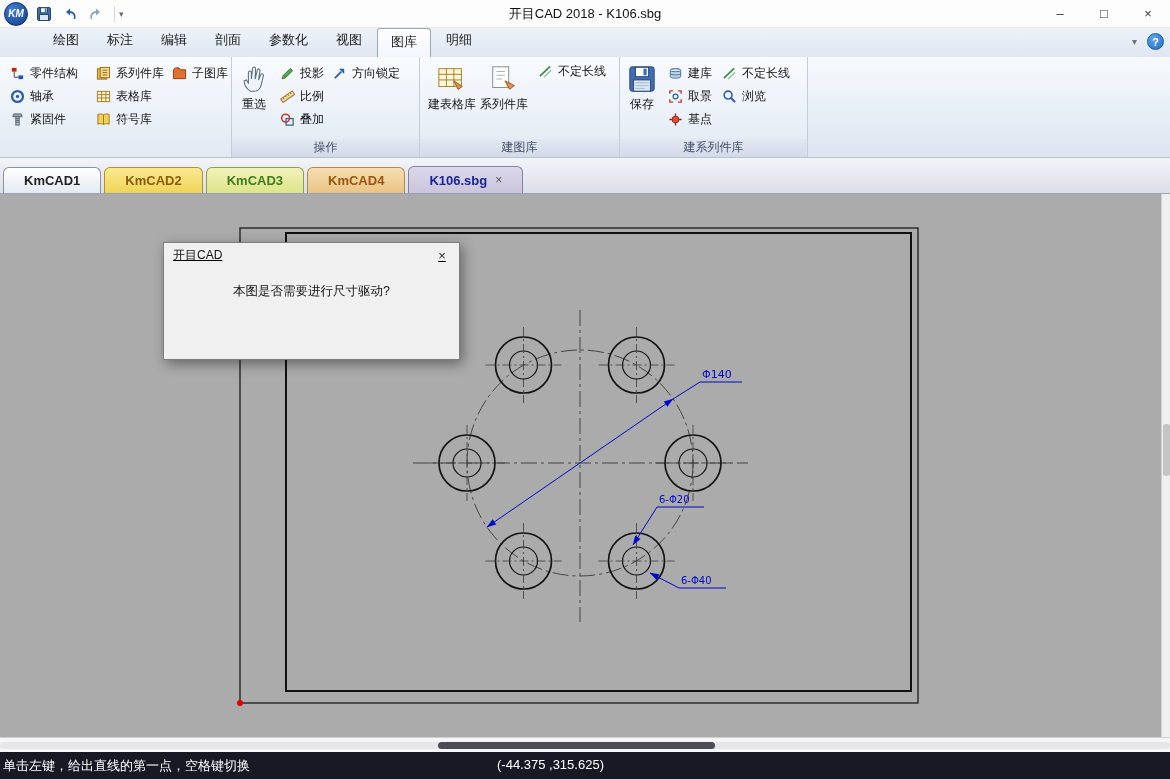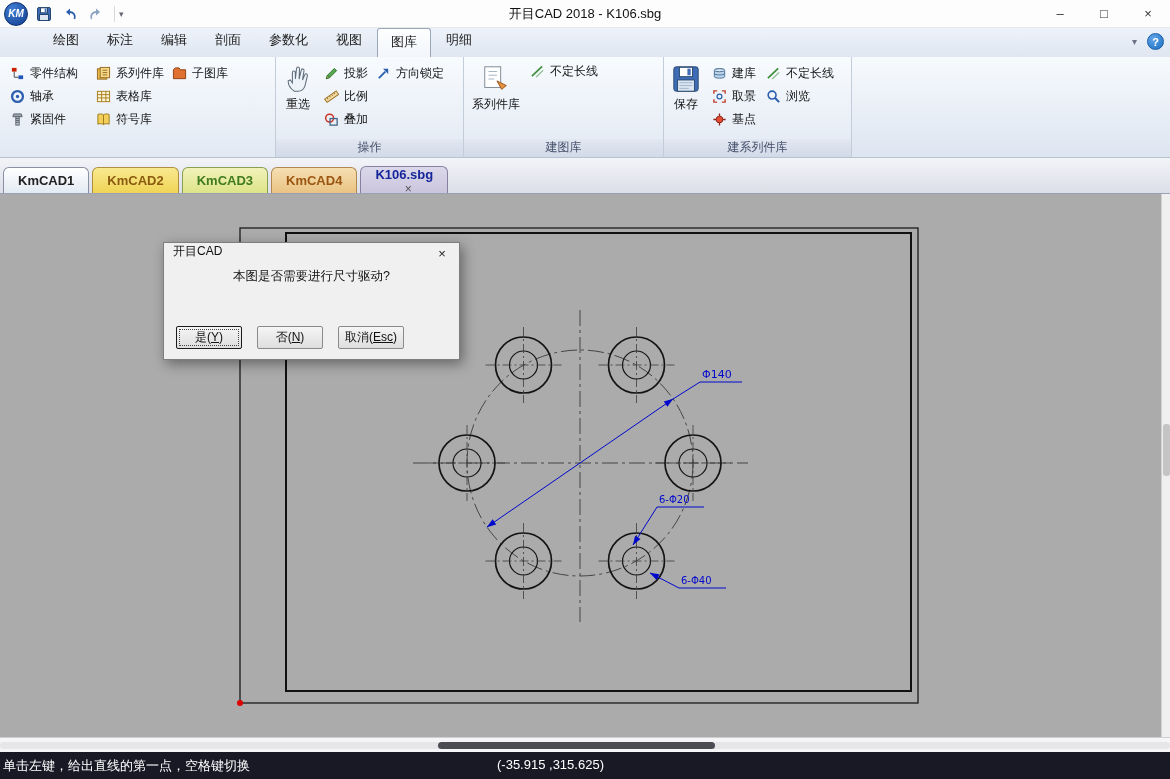--- a/index.html
+++ b/index.html
@@ -49,27 +49,27 @@
   .g-right { display:grid; grid-auto-rows:23px; align-content:start; margin-left:6px;text-align:center; }
   .g2 .g-right { grid-template-columns:52px 90px; }
   .g4 .g-right { grid-template-columns:54px 90px; }
   .icon16 { width:16px; height:16px; flex:0 0 16px; display:inline-flex; }
   .icon30 { width:30px; height:30px; display:inline-flex; }
   .ribbon-filler { flex:1; background:linear-gradient(#f7fafd,#dde5f1); }
 
   
   .doc-tabbar { height:36px; flex:0 0 36px; background:linear-gradient(#f3f4f8,#dcdee8);
     border-bottom:1px solid #9aa0b5; display:flex; align-items:flex-end; padding-left:3px; }
-  .dtab { height:26px; display:flex; align-items:center; padding:0 14px; margin-right:3px; font-size:13px; font-weight:bold;
+  .dtab { height:26px; display:flex; align-items:center; padding:0 20px; margin-right:3px; font-size:13px; font-weight:bold;
     border:1px solid #8a90a2; border-bottom:none; border-radius:6px 6px 0 0; cursor:default; }
   .dtab-1 { background:linear-gradient(#ffffff,#e3eaf2); color:#222; }
   .dtab-2 { background:linear-gradient(#f9e98f,#efd455); color:#8a5a10; border-color:#b09040; }
   .dtab-3 { background:linear-gradient(#f0f2ba,#dee489); color:#3f7a1f; border-color:#8aa050;justify-content:center; }
   .dtab-4 { background:linear-gradient(#f6dfb2,#e9c383); color:#9a5510; border-color:#b08850; }
-  .dtab-5 { background:linear-gradient(#dcd8ea,#cac5dc); color:#16269a; border-color:#8780a0; height:27px;flex-direction:column; }
+  .dtab-5 { background:linear-gradient(#dcd8ea,#cac5dc); color:#16269a; border-color:#8780a0; height:27px; }
   .dtab-close { margin-left:8px; font-weight:normal; font-size:12px; color:#555; }
 
   
   .drawing-area { height:543px; flex:0 0 543px; position:relative; background:#ababab; overflow:hidden; }
   svg.cad { position:absolute; left:0; top:0; }
   .frame-outer { fill:none; stroke:#1a1a1a; stroke-width:1.3; }
   .frame-inner { fill:none; stroke:#111; stroke-width:2; }
   .cl line, .cl circle { stroke:#3a3a3a; stroke-width:0.9; fill:none; stroke-dasharray:16 4 3 4; }
   .hole circle { fill:none; stroke:#141414; stroke-width:1.7; }
   .hole circle.inner { stroke-width:1.2; }
@@ -78,25 +78,25 @@
   .dim text { fill:#0008cc; font-size:11px; font-family:"DejaVu Sans",sans-serif; }
   .dim text.small { font-size:10px; }
 
   
   .v-scroll { position:absolute; right:0; top:0; bottom:0; width:9px; background:#efefef; border-left:1px solid #d0d0d0; }
   .v-thumb { position:absolute; left:1px; width:7px; top:230px; height:52px; background:#c4c4c4; border-radius:3px; }
 
   
   .dialog { position:absolute; left:163px; top:48px; width:297px; height:118px; background:#f0f0f0;
     border:1px solid #7e7e7e; box-shadow:3px 4px 12px rgba(0,0,0,.4); z-index:10; }
-  .dlg-titlebar { height:25px; display:flex; padding:0 2px 0 9px; }
+  .dlg-titlebar { height:25px; display:flex; align-items:center; padding:0 2px 0 9px;text-decoration:underline; }
   .dlg-title { font-size:12px; color:#111; }
   .dlg-close { margin-left:auto; width:30px; height:21px; display:flex; align-items:center; justify-content:center;
     font-size:13px; color:#222; }
-  .dlg-message { text-align:center; font-size:12.5px; color:#111; }
+  .dlg-message { text-align:center; margin-top:15px; font-size:12.5px; color:#111; }
   .dlg-buttons { position:absolute; left:12px; bottom:10px; display:flex; gap:15px; }
   .dlg-btn { width:66px; height:23px; font-size:12px; color:#111; background:linear-gradient(#f5f5f5,#dedede);
     border:1px solid #8a8a8a; border-radius:2px; font-family:inherit; }
   .dlg-btn.default { border:1.5px solid #1b1b1b; outline:1px dotted #444; outline-offset:-4px; }
   .dlg-btn .key { text-decoration:underline; }
 
   
   .h-scroll { height:15px; flex:0 0 15px; background:#f5f5f7; border-top:1px solid #cfcfcf; position:relative; }
   .h-track { position:absolute; left:0; right:0; top:4px; height:7px; background:#e6e6e8; border-radius:4px; }
   .h-thumb { position:absolute; left:438px; width:277px; top:4px; height:7px; background:#4c4c55; border-radius:4px; }
@@ -157,21 +157,21 @@
     <div class="rtab active">图库</div>
     <div class="rtab">明细</div>
     <div class="tabrow-right">
       <span class="collapse-ic">▾</span>
       <div class="help-btn">?</div>
     </div>
   </div>
 
   <div class="ribbon-body">
 
-    <div class="rgroup g1" style="width:276px;font-family:Liberation Mono, monospace;">
+    <div class="rgroup g1" style="width:232px;font-family:Liberation Mono, monospace;">
       <div class="rgroup-content">
         <div class="g-grid">
           <div class="ritem">
             <span class="icon16">
                 <svg width="15" height="15" viewBox="0 0 16 16">
                   <path d="M2 2h5v4H2z" fill="#cc2200"></path>
                   <path d="M9 10h5v4H9z" fill="#2255bb"></path>
                   <path d="M4.5 6v6H9" stroke="#444" fill="none"></path>
                 </svg>
               </span>
@@ -287,20 +287,30 @@
               </span>
             <span>叠加</span>
           </div>
         </div>
       </div>
       <div class="rgroup-label">操作</div>
     </div>
 
     <div class="rgroup g3" style="width:200px;">
       <div class="rgroup-content row-flex">
+        <div class="ritem-lg">
+          <span class="icon30">
+              <svg width="30" height="30" viewBox="0 0 32 32">
+                <rect x="2" y="5" width="24" height="19" fill="#fdf6d8" stroke="#a67c1c"></rect>
+                <path d="M2 11h24M2 17h24M10 5v19M18 5v19" stroke="#a67c1c" fill="none"></path>
+                <path d="M18 18l9 6-4.5 3z" fill="#e8913c" stroke="#92511a"></path>
+              </svg>
+            </span>
+          <span>建表格库</span>
+        </div>
         <div class="ritem-lg">
           <span class="icon30">
               <svg width="30" height="30" viewBox="0 0 32 32">
                 <rect x="4" y="3" width="17" height="22" fill="#fff" stroke="#7a8694"></rect>
                 <path d="M8 8h9M8 12h9M8 16h6" stroke="#9fb0c0" fill="none"></path>
                 <path d="M17 18l10 5-5 4z" fill="#e8913c" stroke="#92511a"></path>
               </svg>
             </span>
           <span>系列件库</span>
         </div>
@@ -475,36 +485,31 @@
         <text class="small" x="681" y="390">6-Φ40</text>
       </g>
     </svg>
 
     <div class="dialog">
       <div class="dlg-titlebar">
         <span class="dlg-title">开目CAD</span>
         <div class="dlg-close">×</div>
       </div>
       <div class="dlg-message">本图是否需要进行尺寸驱动?</div>
-      <div class="dlg-buttons">
-        <button class="dlg-btn default"><span>是(</span><span class="key">Y</span><span>)</span></button>
-        <button class="dlg-btn"><span>否(</span><span class="key">N</span><span>)</span></button>
-        <button class="dlg-btn"><span>取消(</span><span class="key">Esc</span><span>)</span></button>
-      </div>
     </div>
 
     <div class="v-scroll">
       <div class="v-thumb"></div>
     </div>
   </div>
 
   <div class="h-scroll">
     <div class="h-track"></div>
     <div class="h-thumb"></div>
   </div>
 
   <div class="status-bar">
     <span class="sb-hint">单击左键，给出直线的第一点，空格键切换</span>
-    <span class="sb-coords">(-35.915 ,315.625)</span>
+    <span class="sb-coords">(-44.375 ,315.625)</span>
     <span class="sb-origin">(0 ,0) L:0</span>
   </div>
 
 </div>
 
 </body></html>

